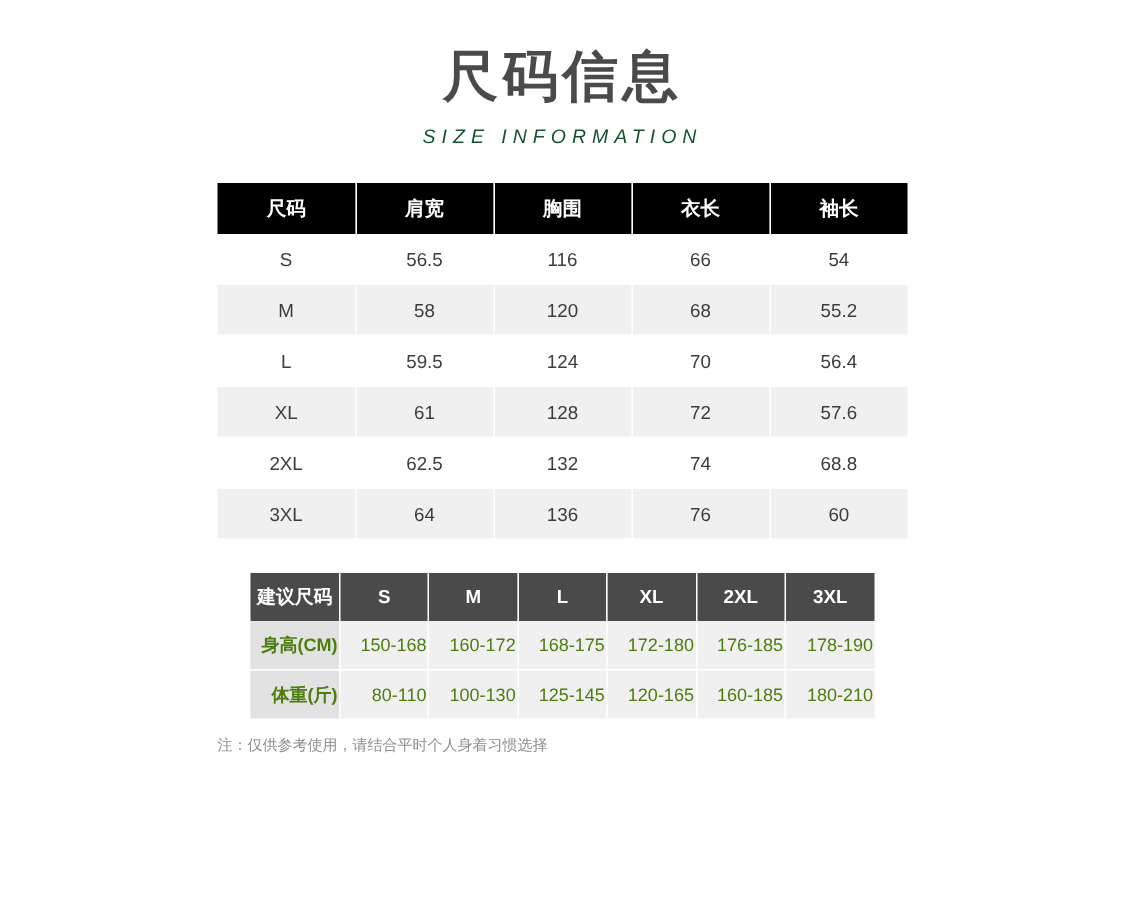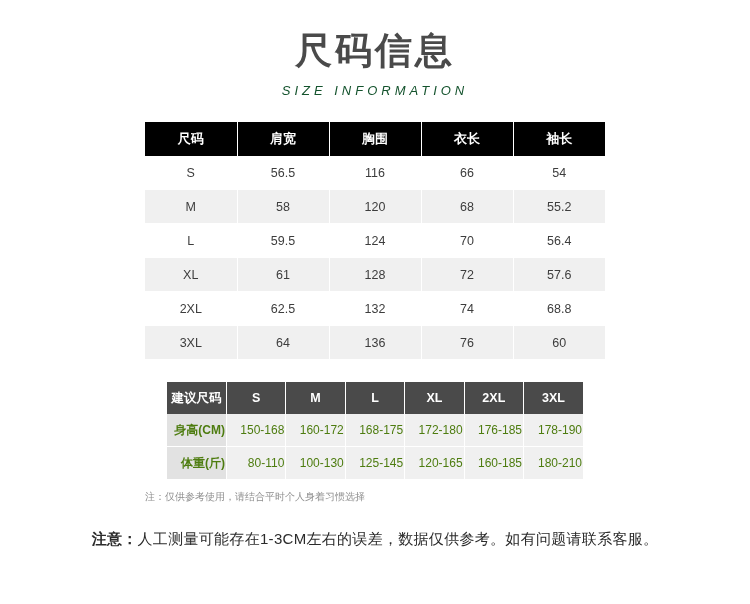--- a/index.html
+++ b/index.html
@@ -234,17 +234,14 @@
           <td>120-165</td>
           <td>160-185</td>
           <td>180-210</td>
         </tr>
       </tbody>
     </table>
   </div>
 
   <div class="note-mid">注：仅供参考使用，请结合平时个人身着习惯选择</div>
 
-  <div class="bottom-note">
-    <span class="lead">注意：</span><span>人工测量可能存在1-3CM左右的误差，数据仅供参考。如有问题请联系客服。</span>
-  </div>
 
 </div>
 
 </body></html>

